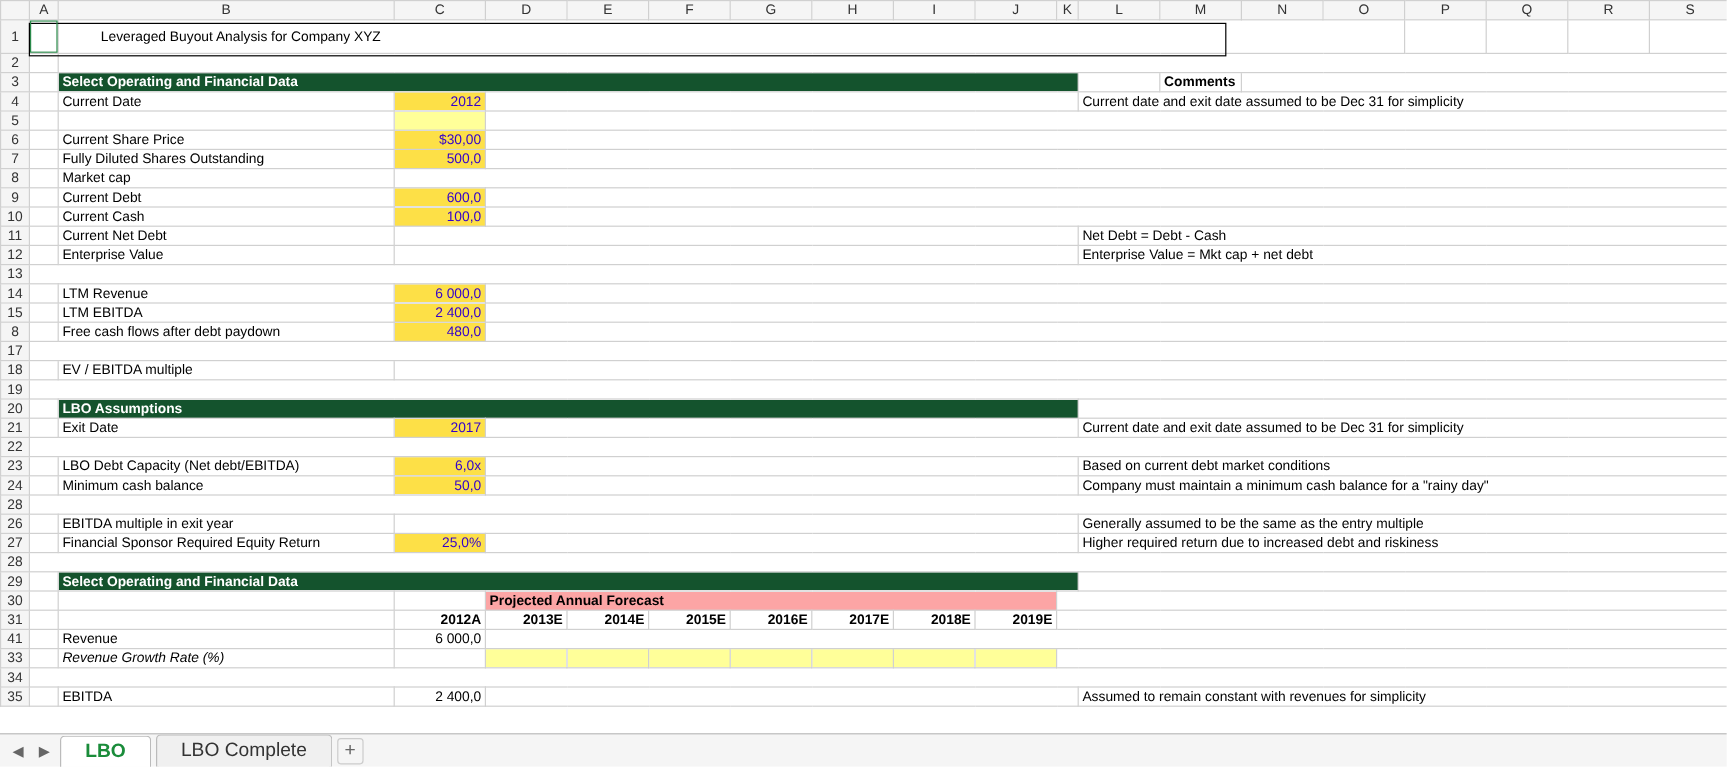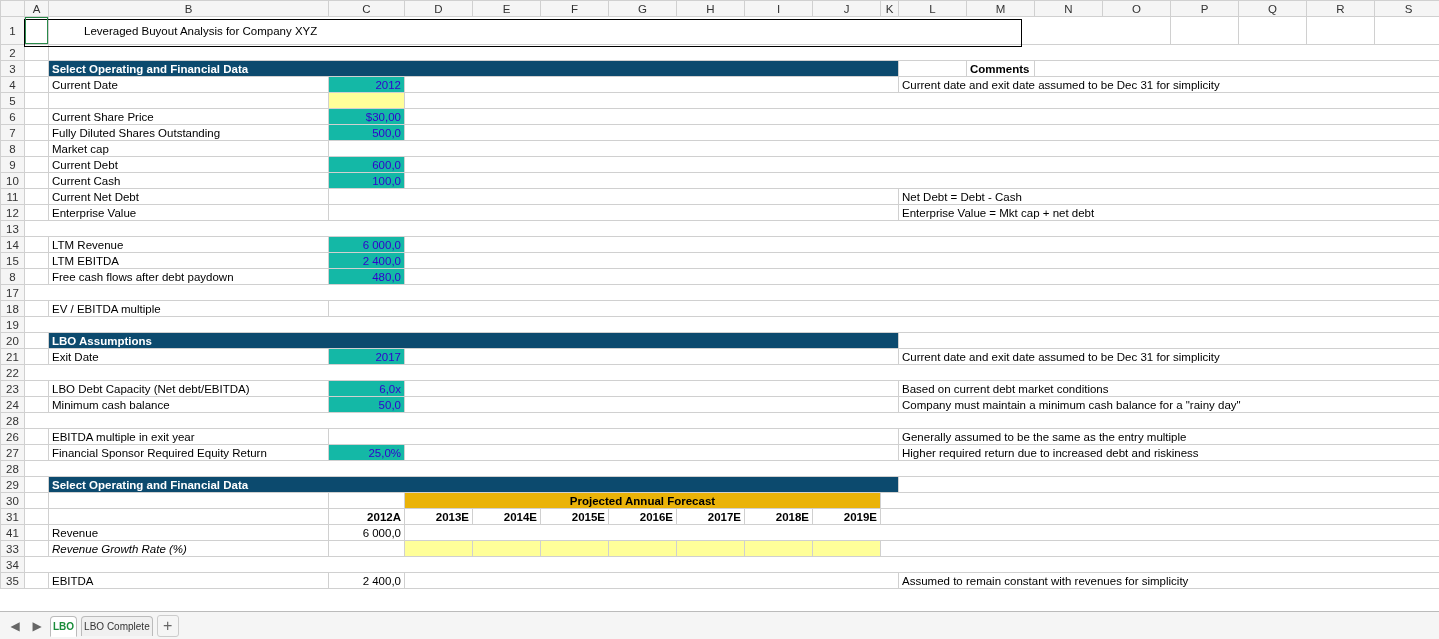--- a/index.html
+++ b/index.html
@@ -16,37 +16,37 @@
     vertical-align: middle;
     font-size: 11.5px;
   }
   table.sheet th { background: #f5f5f5; font-weight: normal; text-align: center; color: #333; }
   th.rowhdr { width: 24px; text-align: center; background:#f5f5f5; }
   th.colhdr { height:18px; }
   th.selected-col { background:#fff; border-bottom:2px solid #2a8a4a; color:#2a8a4a; font-weight:bold; }
   th.corner { background:#f5f5f5; }
   tr.r1 td { height: 28px; padding-left: 35px; }
   td.title { font-size: 22px; font-weight: normal; }
-  td.section-hdr { background: #0c4a6e; color: #fff; font-weight: bold; margin-left: 12px; }
-  td.yellow { background: #14b8a6; color: #3300cc; text-align: right; }
+  td.section-hdr { background: #14532d; color: #fff; font-weight: bold; margin-left: 12px; }
+  td.yellow { background: #fde047; color: #3300cc; text-align: right; }
   td.yellow-blank { background: #ffff99; }
   td.right { text-align: right; }
   td.bold { font-weight: bold; }
   td.underline { }
-  td.orange { background: #eab308; font-weight: bold; text-align: center; }
+  td.orange { background: #fca5a5; font-weight: bold; text-align: left; }
   td.year-head { font-weight:bold; text-align:right; border-bottom:1px solid #000; }
   td.italic { font-style: italic; }
   td.comment { }
   .selected-cell { position:relative; }
   .selected-cell::after{ content:""; position:absolute; inset:-1px; border:2px solid #2a8a4a; pointer-events:none; }
   .title-outline{ position:absolute; top:19px; left:24px; width:998px; height:28px; border:1px solid #000; pointer-events:none; }
 
   .tabbar { height: 28px; border-top:1px solid #bbb; background:#f5f5f5; display:flex; align-items:center; padding:0 6px; gap:4px; }
   .nav-btn { width:18px; height:18px; display:flex; align-items:center; justify-content:center; color:#666; cursor:pointer; }
-  .tab { padding: 4px 2px; border:1px solid #bbb; border-bottom:none; background:#f0f0f0; border-radius:4px 4px 0 0; cursor:pointer; font-size:10px; color:#333; }
+  .tab { padding: 4px 20px; border:1px solid #bbb; border-bottom:none; background:#f0f0f0; border-radius:4px 4px 0 0; cursor:pointer; font-size:16px; color:#333; }
   .tab.active { background:#fff; color:#1a8c3a; font-weight:bold; border-bottom:1px solid #fff; position:relative; top:1px; }
   .tab-add { width:22px; height:22px; display:flex; align-items:center; justify-content:center; color:#666; font-size:16px; cursor:pointer; border:1px solid #ccc; border-radius:3px; }
 </style>
 </head>
 <body>
 
 <div class="sheet-wrap">
 <div class="grid-area">
 <div class="title-outline"></div>
 <table class="sheet">

